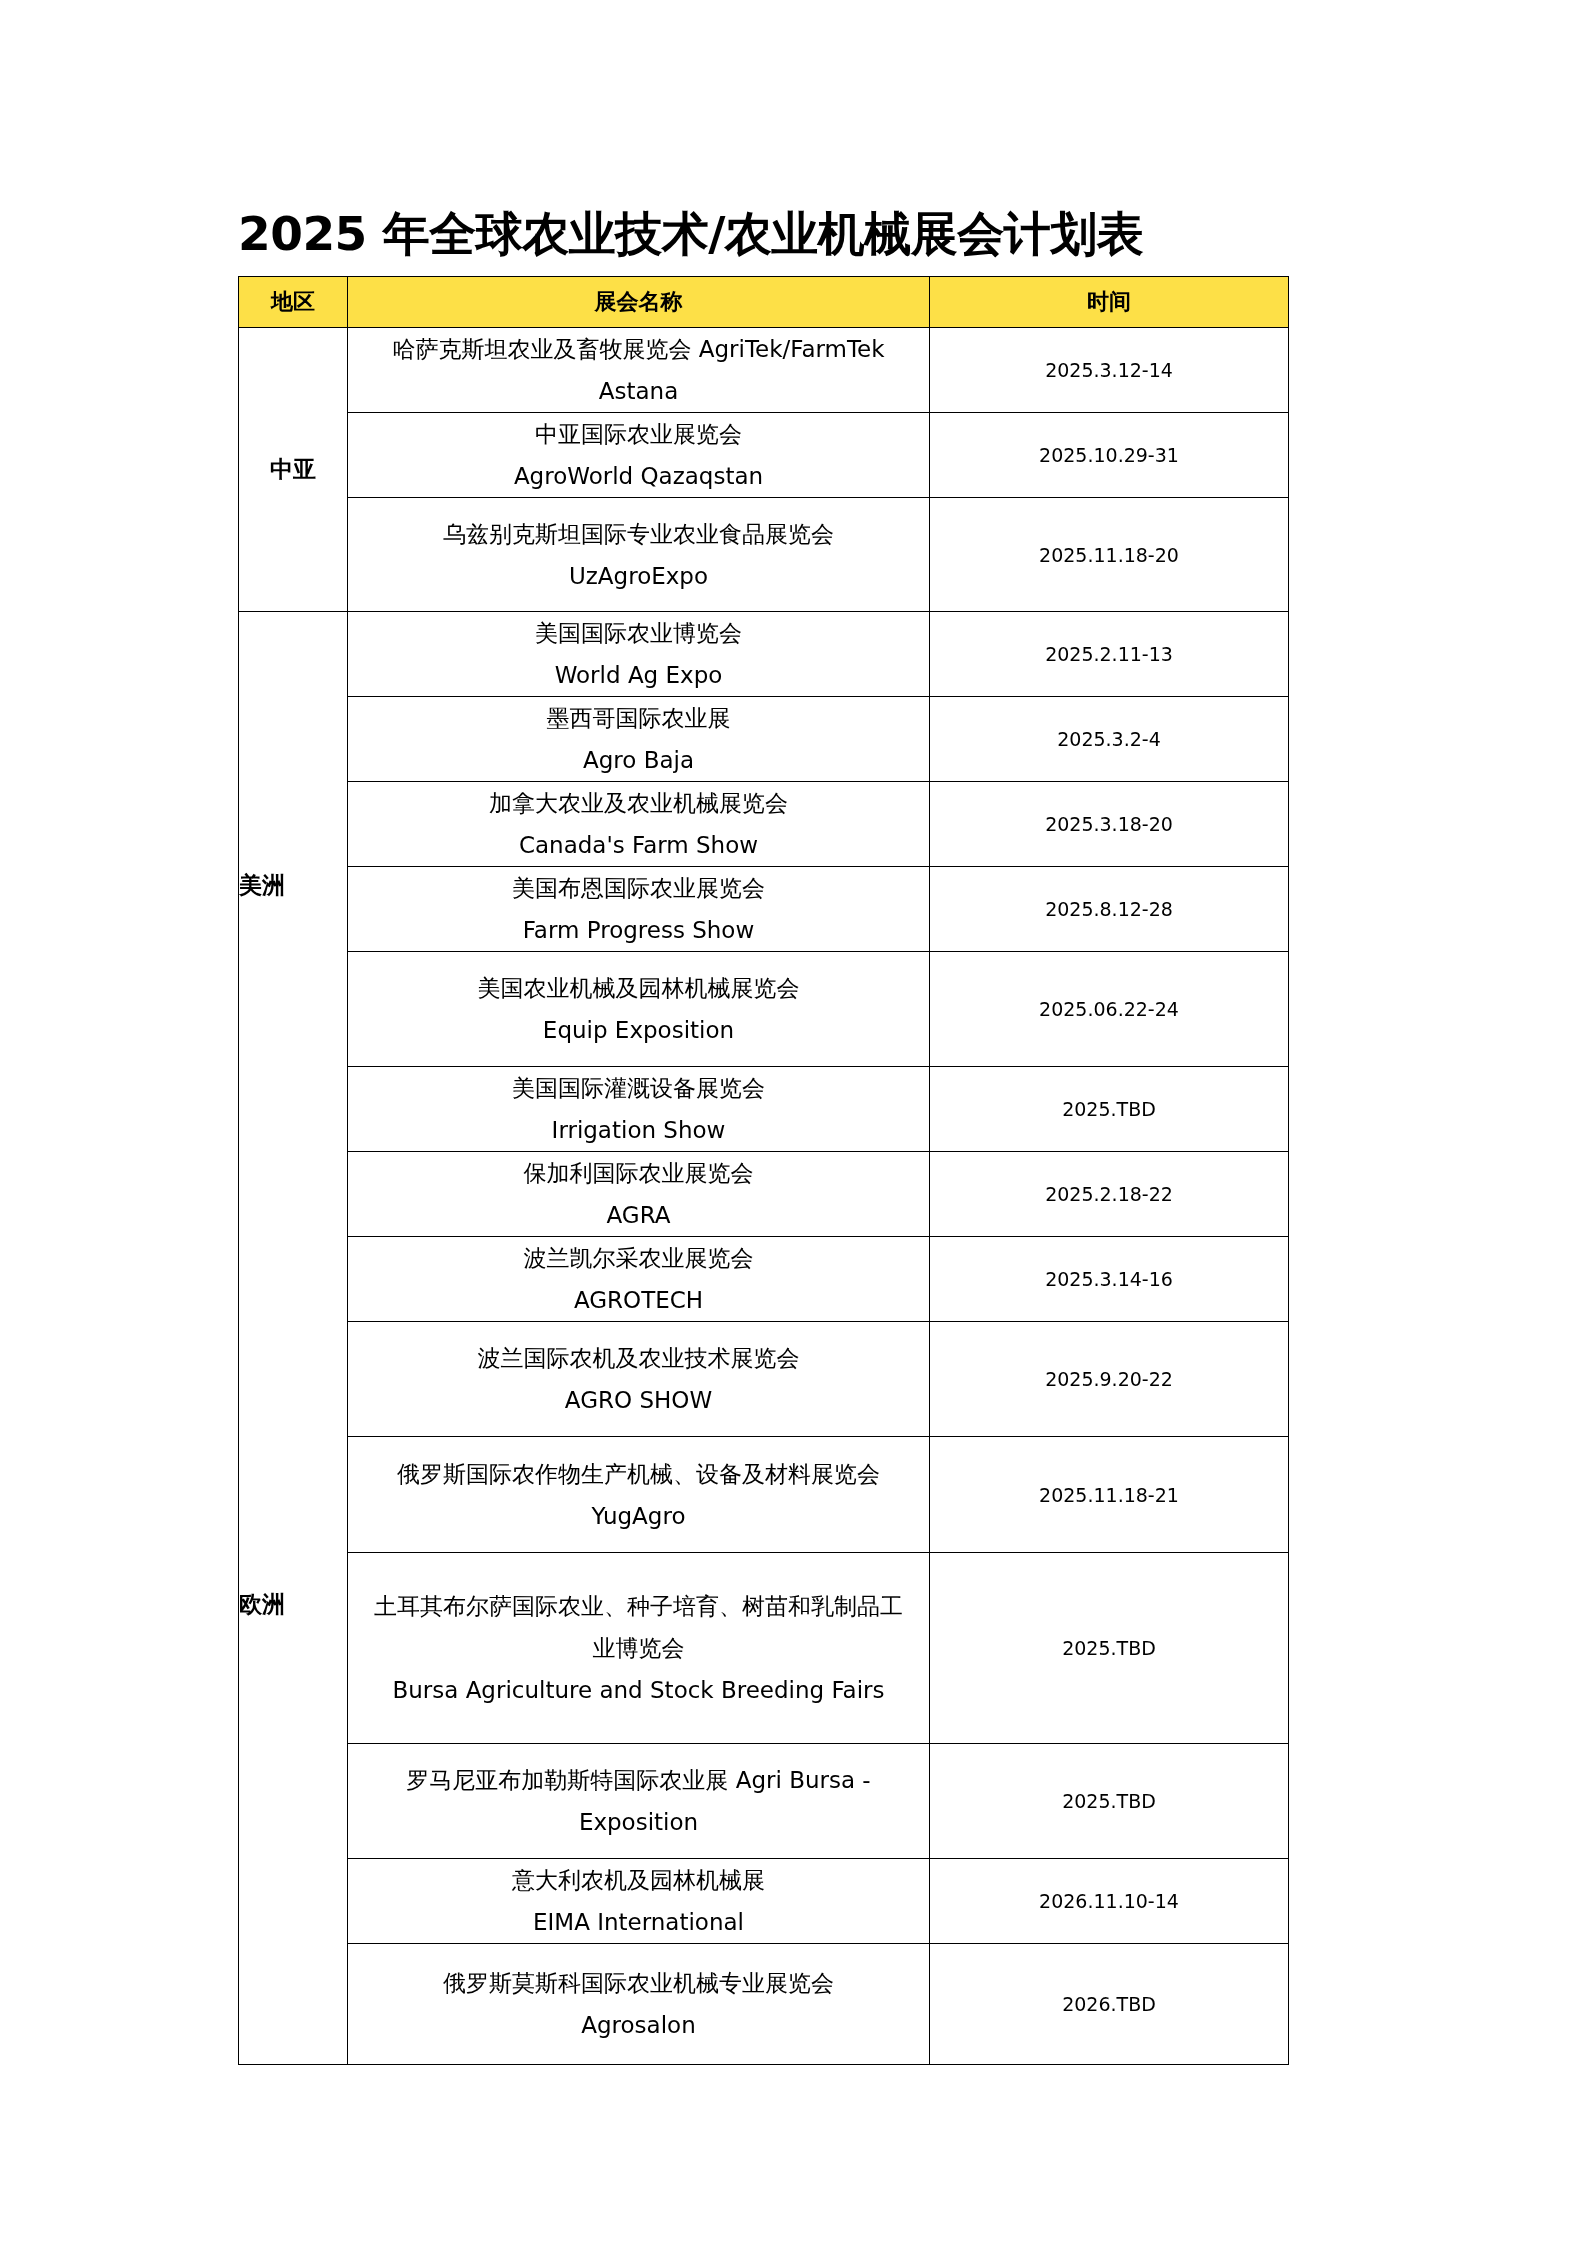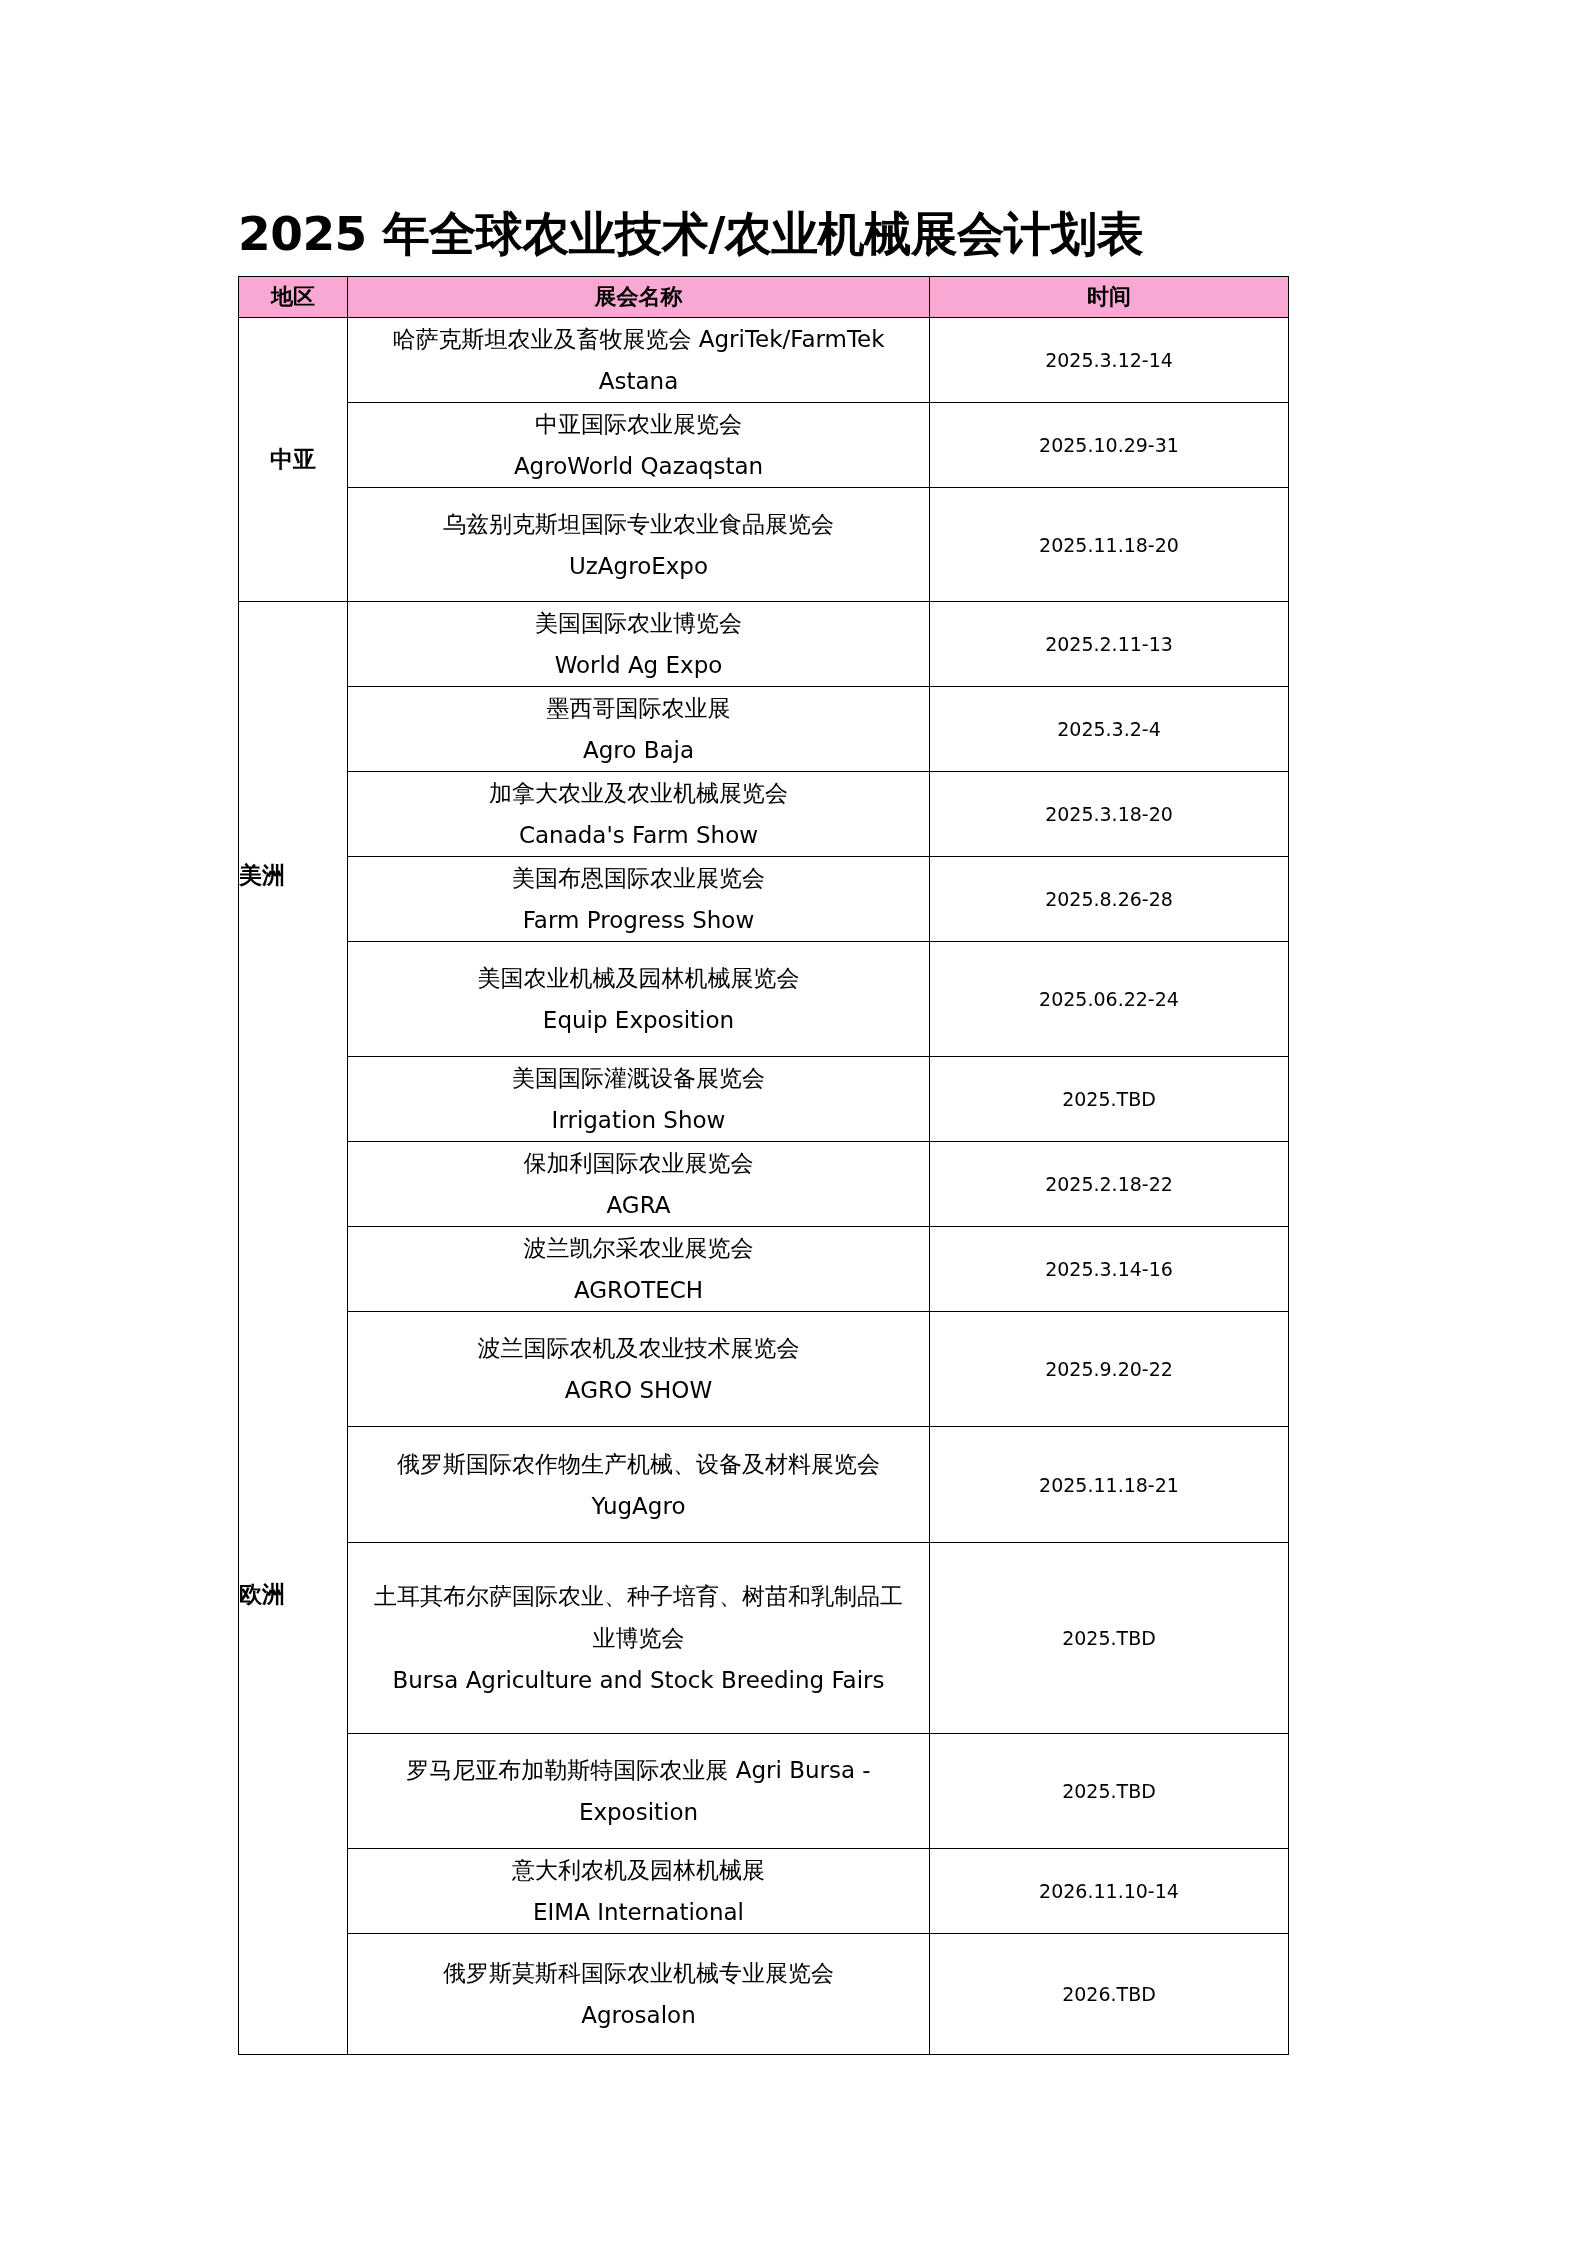--- a/index.html
+++ b/index.html
@@ -41,22 +41,22 @@
 
     table.schedule th,
     table.schedule td {
       border: 1.5px solid #000000;
       text-align: center;
       vertical-align: middle;
       padding: 0 6px;
       box-sizing: border-box;
     }
     table.schedule th {
-      background: #f9a8d4;
-      height: 41px;
+      background: #fde047;
+      height: 51px;
       font-size: 22px;
       font-weight: bold;
     }
     td.region-cell {
       font-size: 23px;
       font-weight: bold;
       padding: 0;
       position: relative;
       margin-top: 36px;
     }
@@ -148,21 +148,21 @@
         <span class="line">加拿大农业及农业机械展览会</span>
         <span class="line">Canada's Farm Show</span>
       </td>
       <td class="date-cell">2025.3.18-20</td>
     </tr>
     <tr style="height:84px">
       <td class="name-cell">
         <span class="line">美国布恩国际农业展览会</span>
         <span class="line">Farm Progress Show</span>
       </td>
-      <td class="date-cell">2025.8.26-28</td>
+      <td class="date-cell">2025.8.12-28</td>
     </tr>
     <tr style="height:115px">
       <td class="name-cell">
         <span class="line">美国农业机械及园林机械展览会</span>
         <span class="line">Equip Exposition</span>
       </td>
       <td class="date-cell">2025.06.22-24</td>
     </tr>
     <tr style="height:85px">
       <td class="name-cell">

